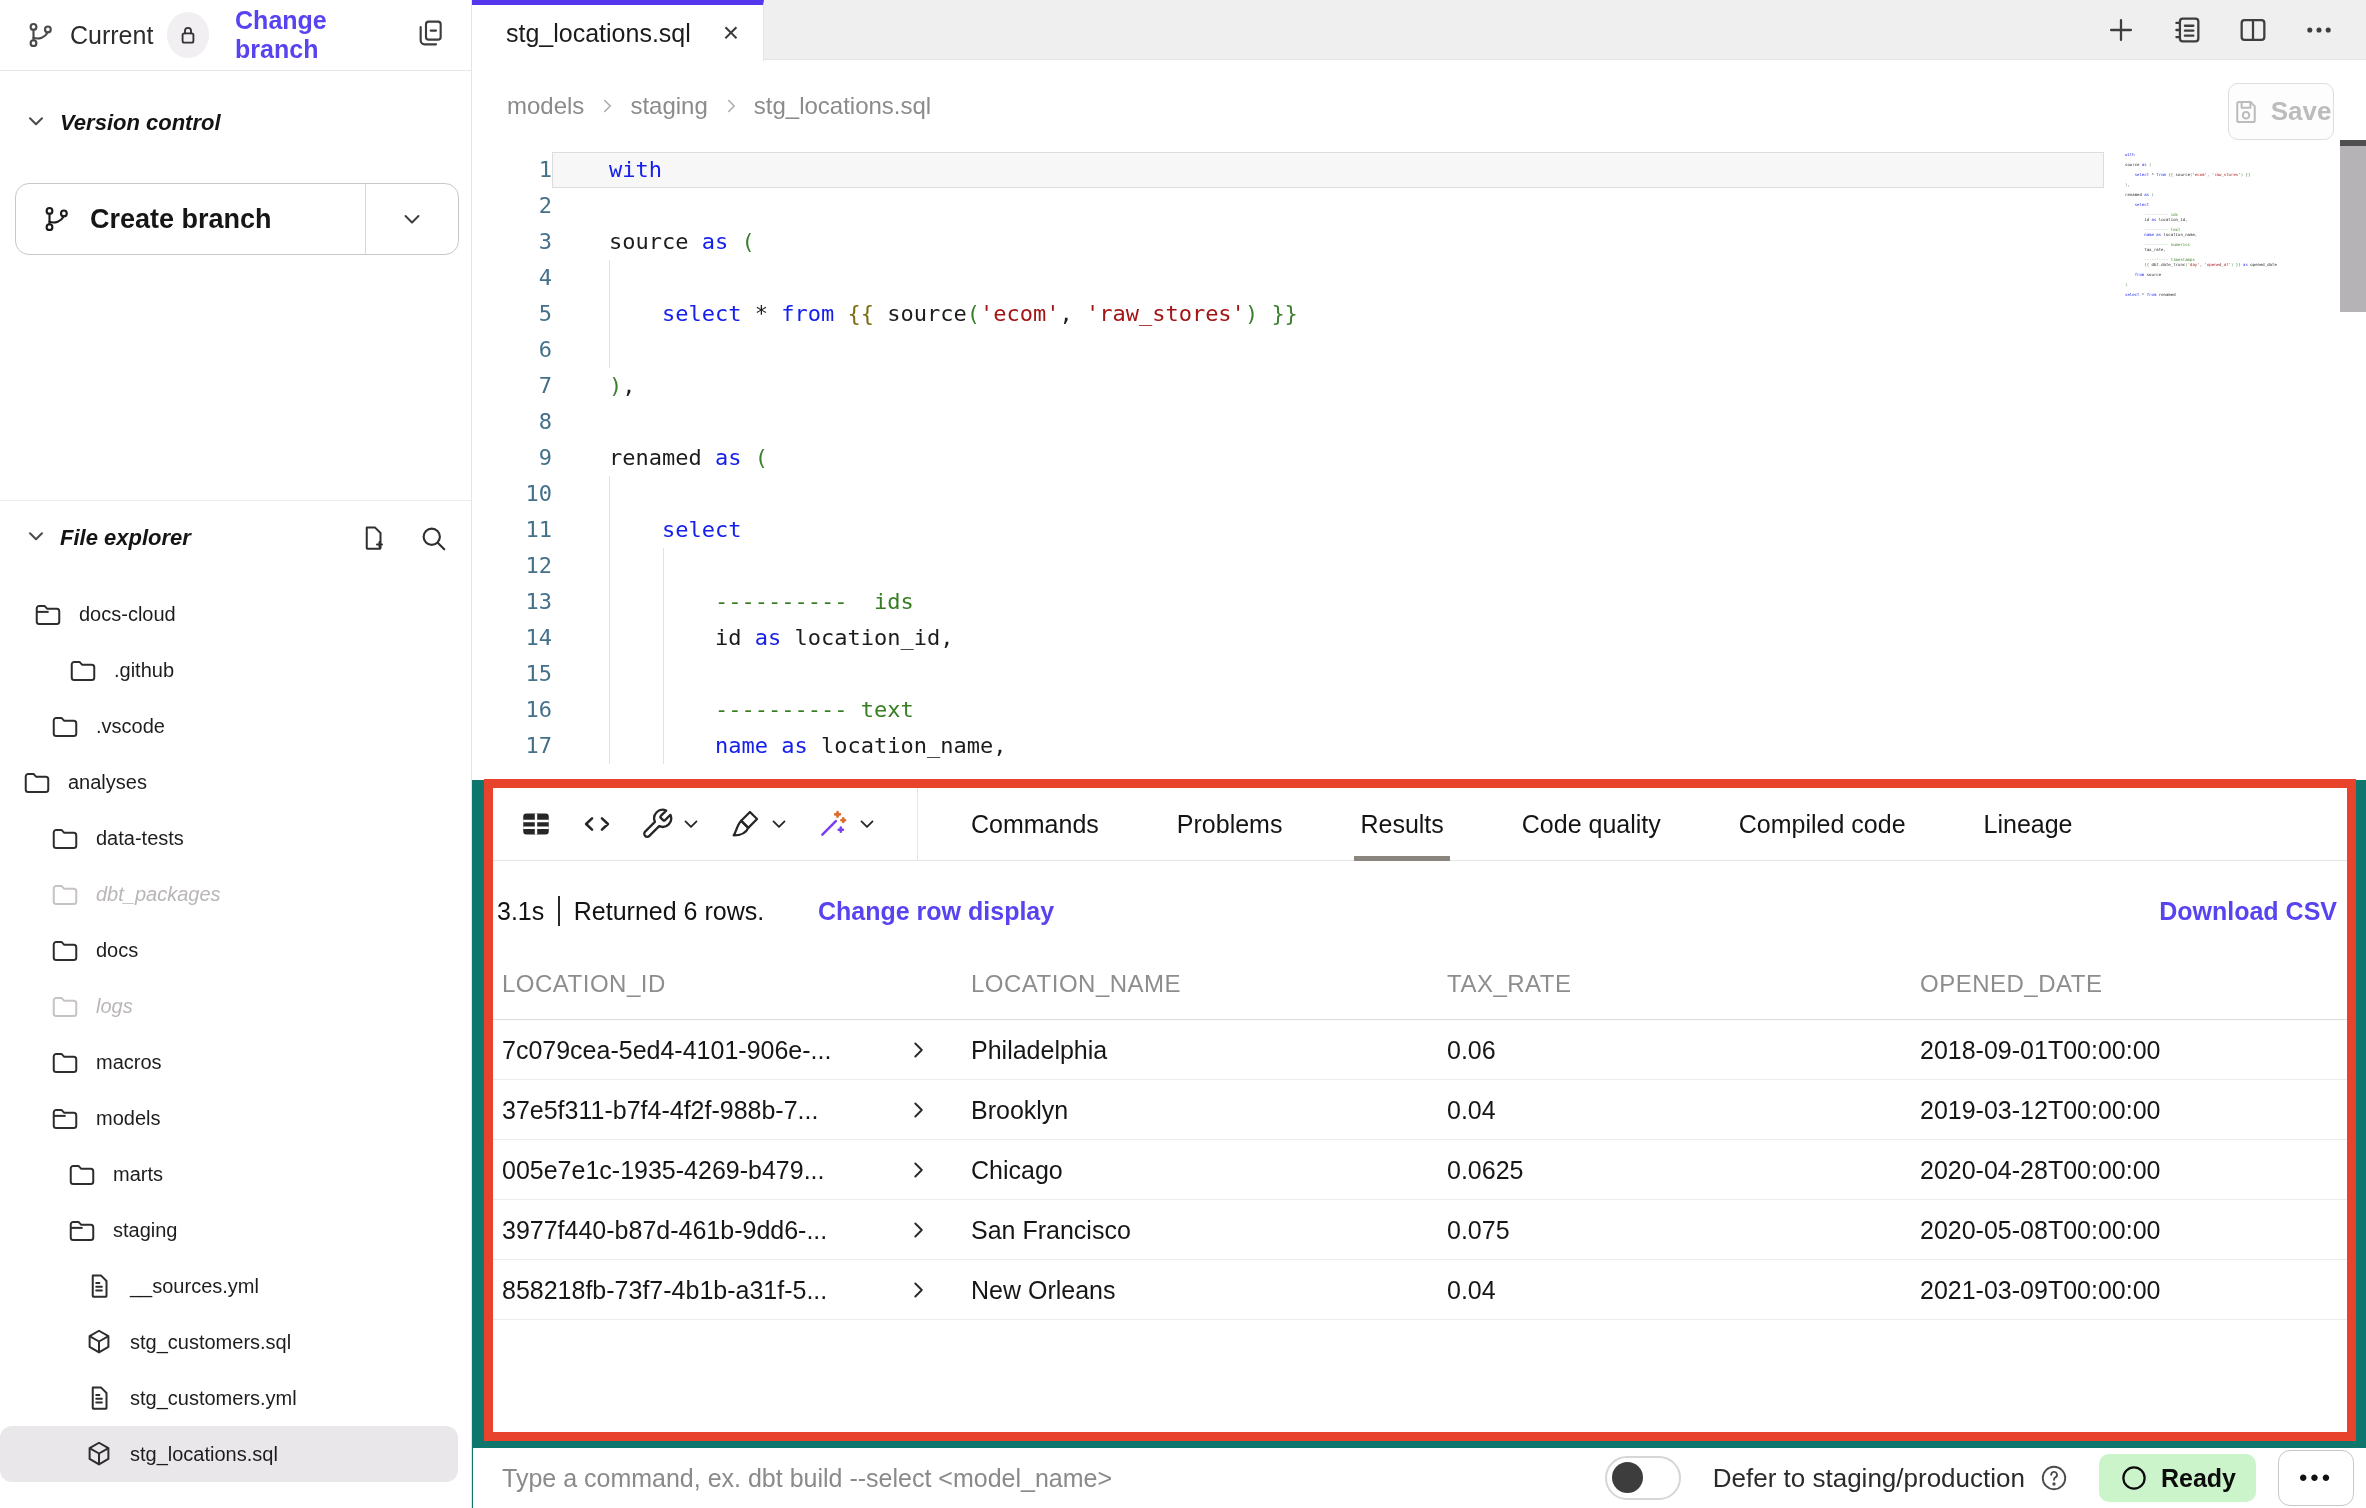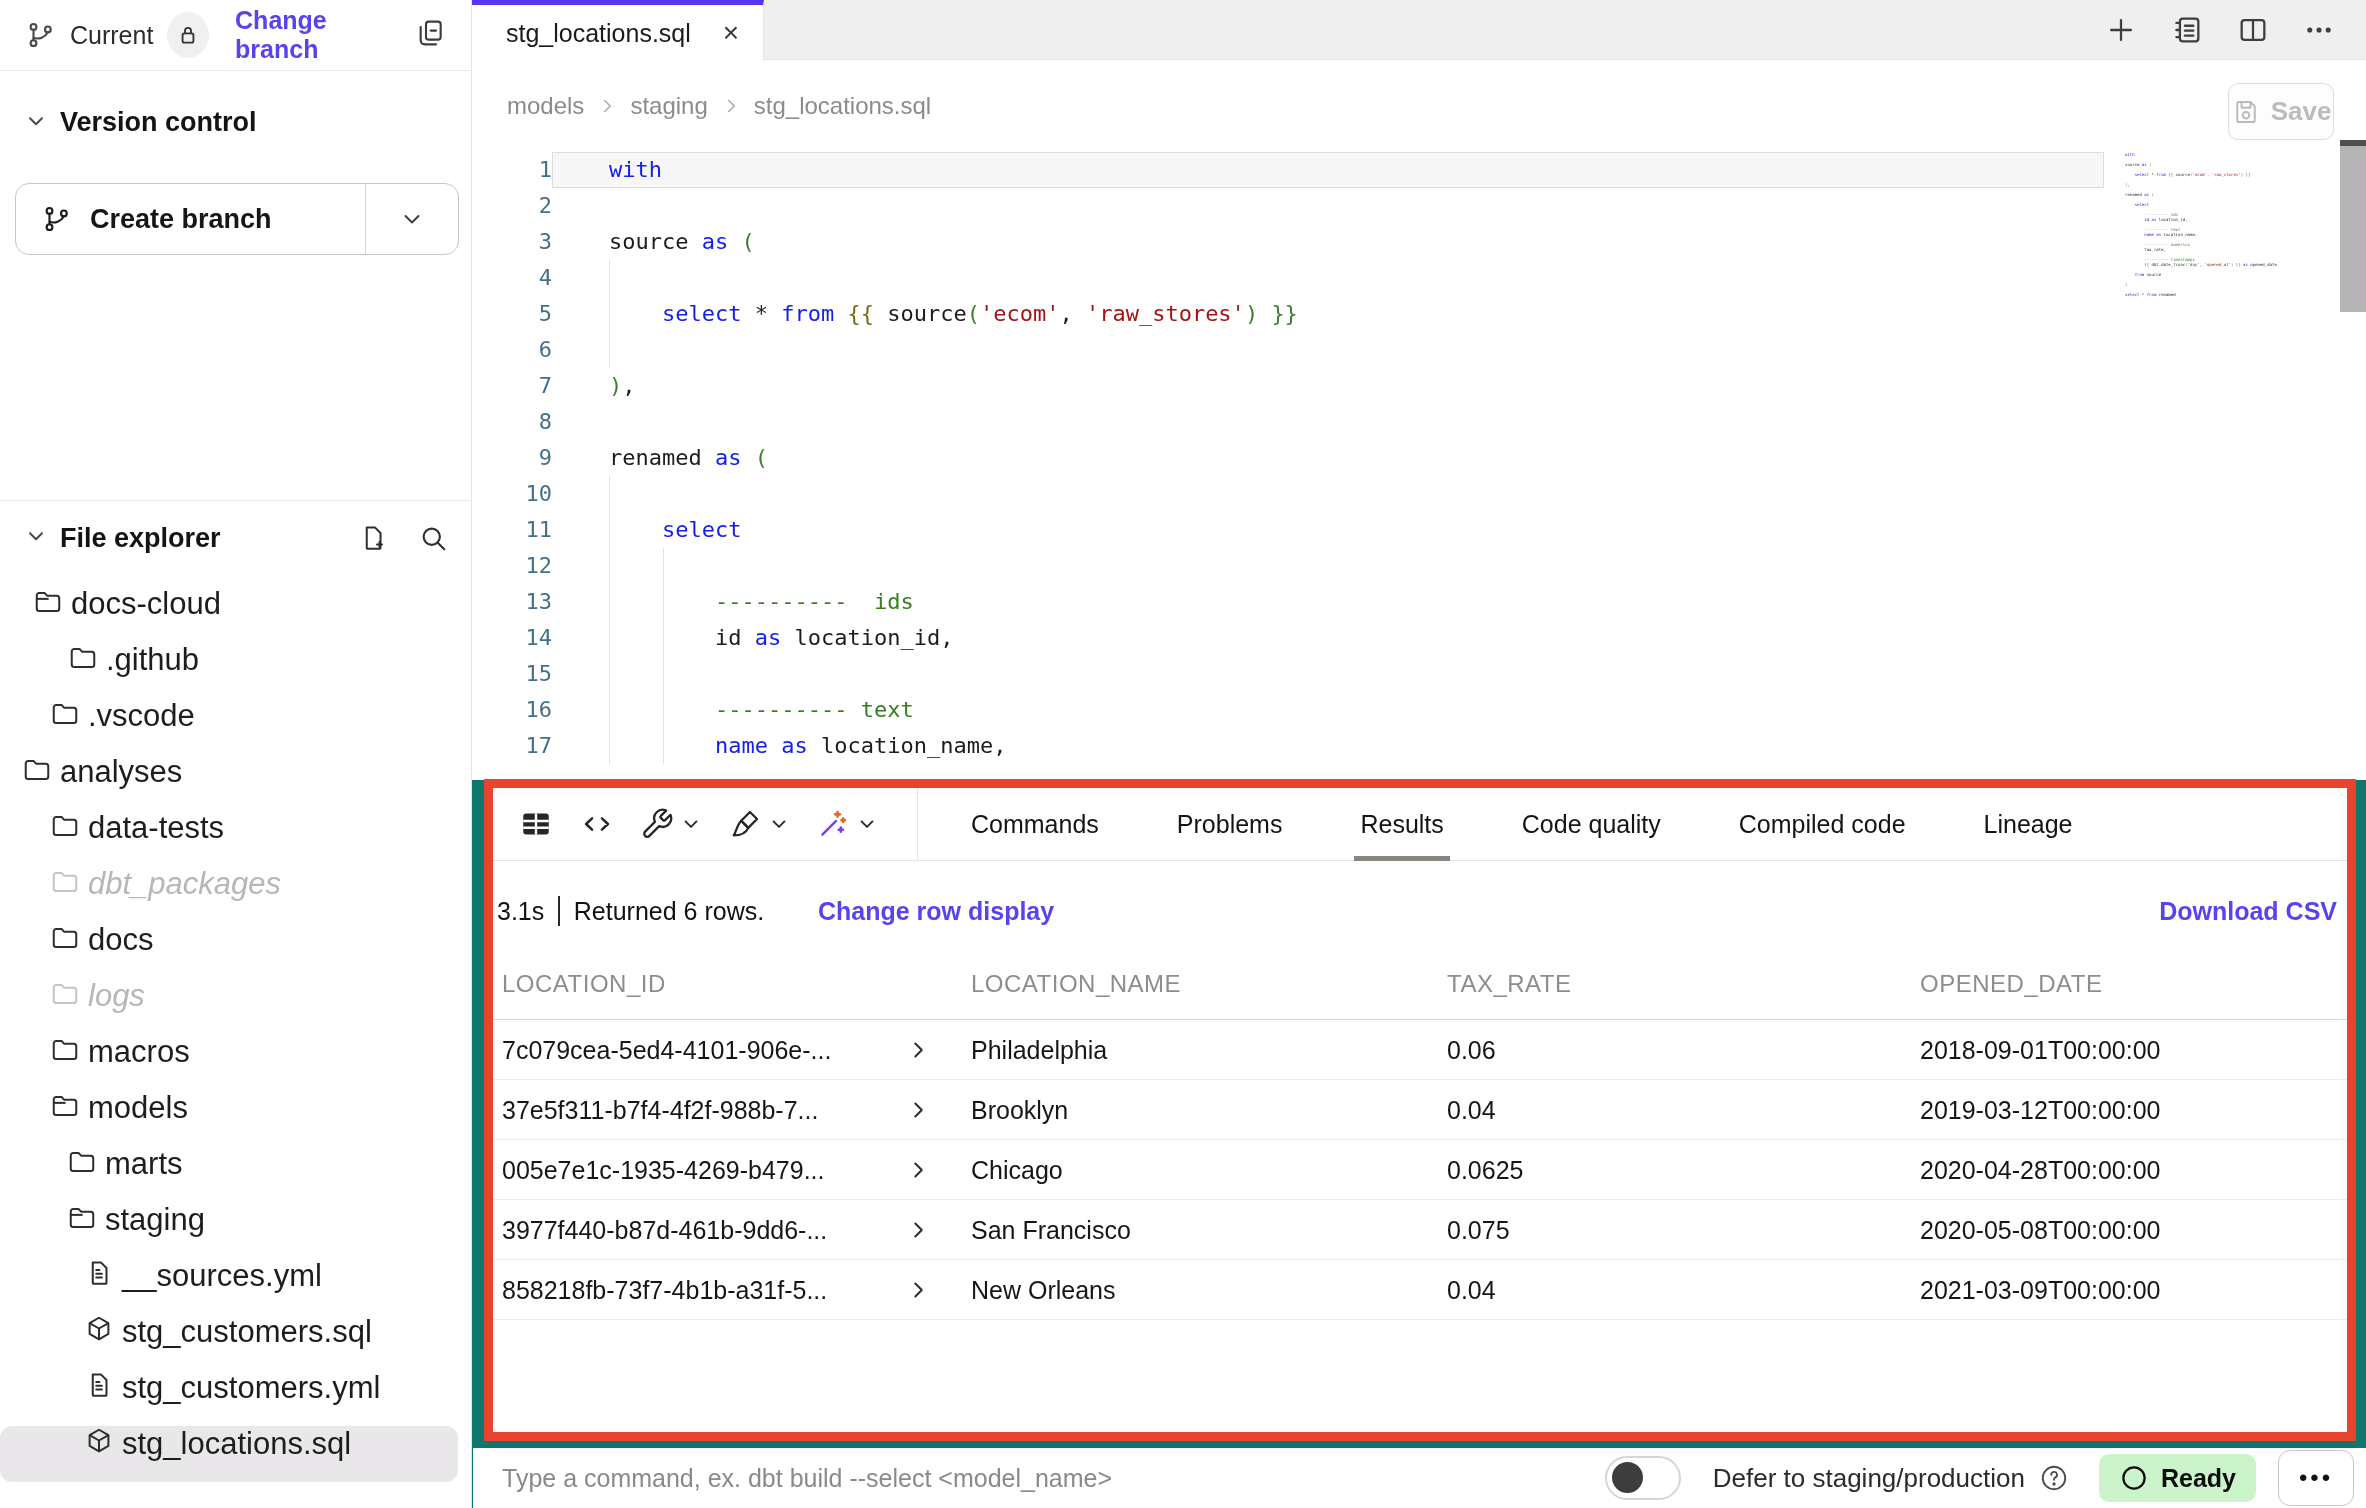--- a/index.html
+++ b/index.html
@@ -8,30 +8,30 @@
   .screen { position:relative; width:2366px; height:1508px; overflow:hidden; background:#0f766e; }
 
   
   .sidebar { position:absolute; left:0; top:0; width:472px; height:1508px; background:#fff; border-right:1px solid #e5e3e5; }
   .branch-bar { position:absolute; left:0; top:0; width:472px; height:71px; border-bottom:1px solid #e9e7e9; display:flex; align-items:center; padding:0 26px; gap:14px; }
   .branch-bar .cur { font-size:25px; color:#2c2c2c; }
   .lock-chip { width:46px; height:46px; border-radius:50%; background:#f1eff1; display:flex; align-items:center; justify-content:center; color:#333; }
   .change-branch { font-size:25px; font-weight:600; color:#5843f0; margin-left:12px; cursor:pointer; }
   .copy-btn { margin-left:auto; color:#3c3c3c; }
   .vc-header { position:absolute; left:0; top:95px; width:472px; height:55px; display:flex; align-items:center; padding:0 24px; gap:12px; }
-  .vc-header .ttl, .fe-header .ttl { font-size:27px; font-weight:700; color:#141414; }
+  .vc-header .ttl, .fe-header .ttl { font-size:22px; font-weight:700; color:#141414;font-style:italic; }
   .chev { color:#4a4a4a; }
   .create-branch { position:absolute; left:15px; top:183px; width:444px; height:72px; border:1.5px solid #c9c7c9; border-radius:14px; display:flex; align-items:stretch; background:#fff; }
   .cb-main { flex:1; display:flex; align-items:center; gap:18px; padding-left:26px; font-size:27px; font-weight:600; color:#161616; border-right:1.5px solid #d9d7d9; }
   .cb-caret { width:92px; display:flex; align-items:center; justify-content:center; color:#3c3c3c; }
   .fe-sep { position:absolute; left:0; top:500px; width:472px; border-top:1px solid #eceaec; }
   .fe-header { position:absolute; left:0; top:510px; width:472px; height:56px; display:flex; align-items:center; padding:0 24px; gap:12px; }
   .fe-actions { margin-left:auto; display:flex; gap:30px; color:#2f2f2f; }
   .tree { position:absolute; left:0; top:586px; width:472px; }
-  .tree-item { height:56px; display:flex; align-items:flex-start; gap:8px; font-size:31px; color:#1d1d1d; cursor:pointer; }
+  .tree-item { height:56px; display:flex; align-items:center; gap:16px; font-size:20px; color:#1d1d1d; cursor:pointer; }
   .tree-item .ticon { display:flex; color:#2d2d2d; }
   .tree-item.muted { color:#b9b5b9; font-style:italic; }
   .tree-item.muted .ticon { color:#c6c2c6; }
   .tree-item.sel { background:#e9e7e9; border-radius:12px; margin-right:14px; }
 
   
   .editor { position:absolute; left:472px; top:0; width:1894px; height:780px; background:#fff; }
   .tabbar { position:absolute; left:0; top:0; width:1894px; height:60px; background:#f0eff0; border-bottom:1px solid #e5e3e5; display:flex; }
   .tab { position:relative; width:292px; height:61px; background:#fff; border-top:5px solid #5536ee; border-right:1px solid #e5e3e5; display:flex; align-items:center; padding:0 24px 0 34px; gap:20px; z-index:2; }
   .tab .tab-title { font-size:25px; color:#1b1b1b; }

